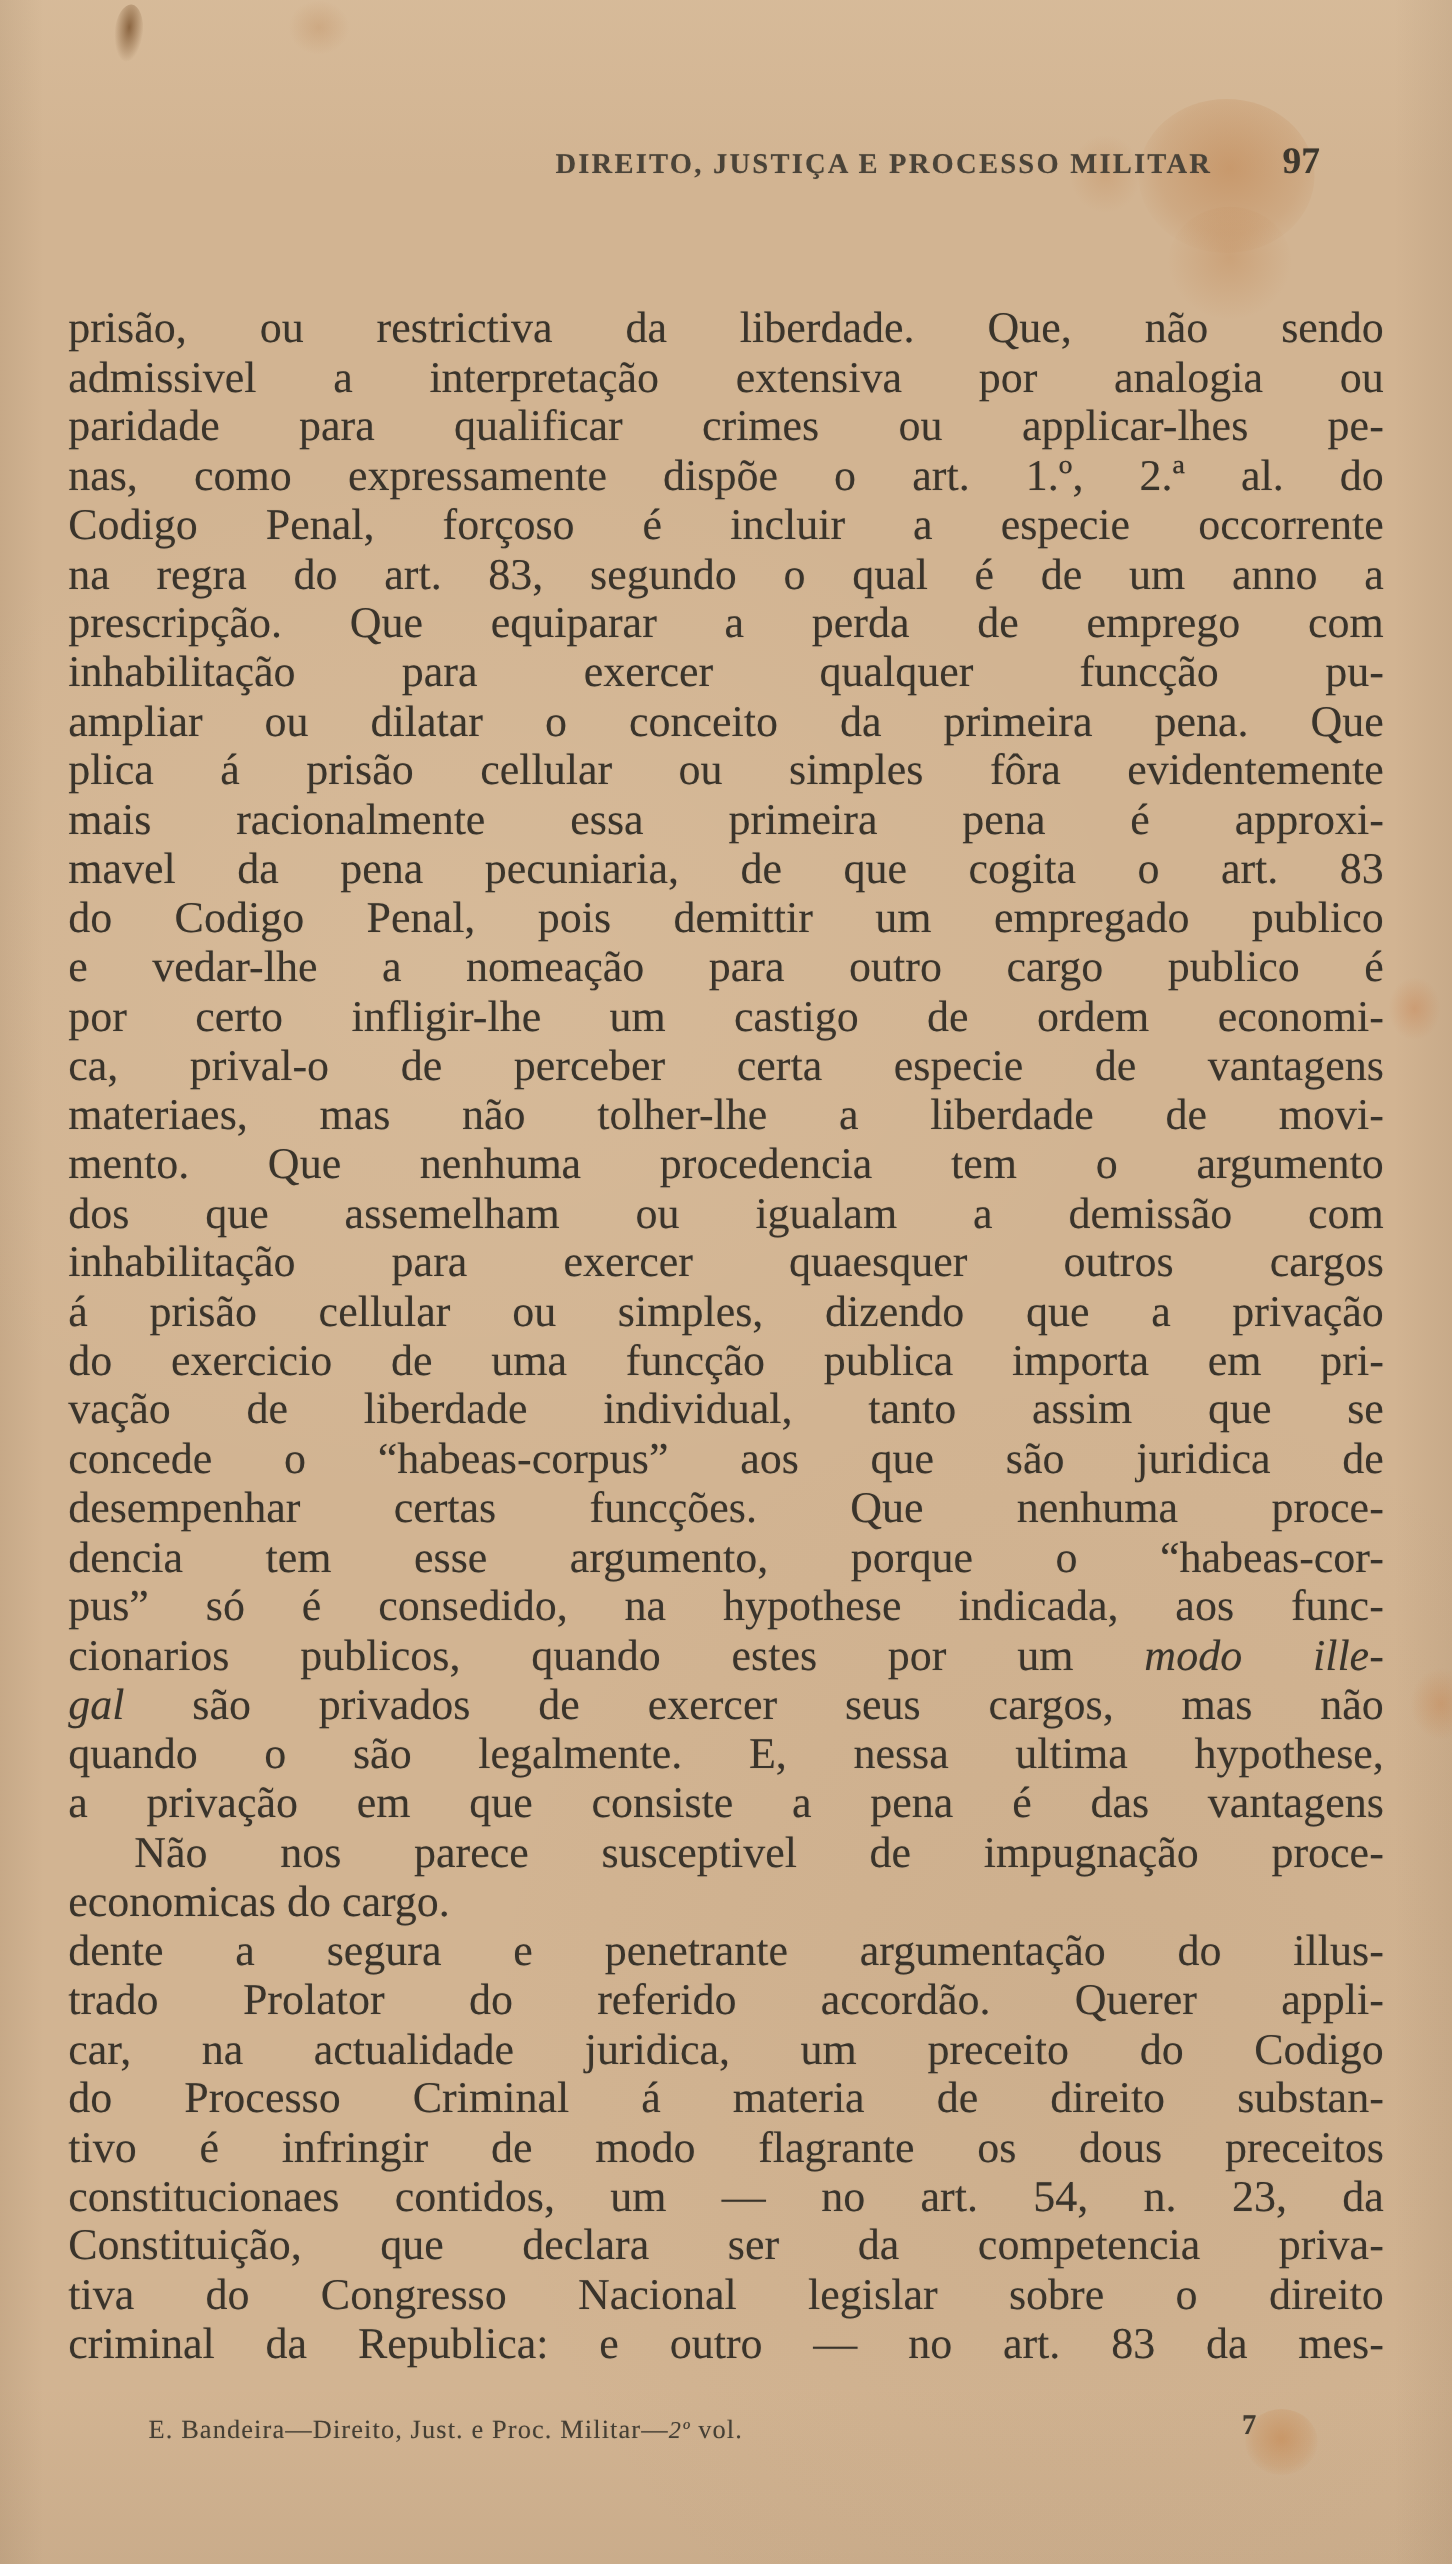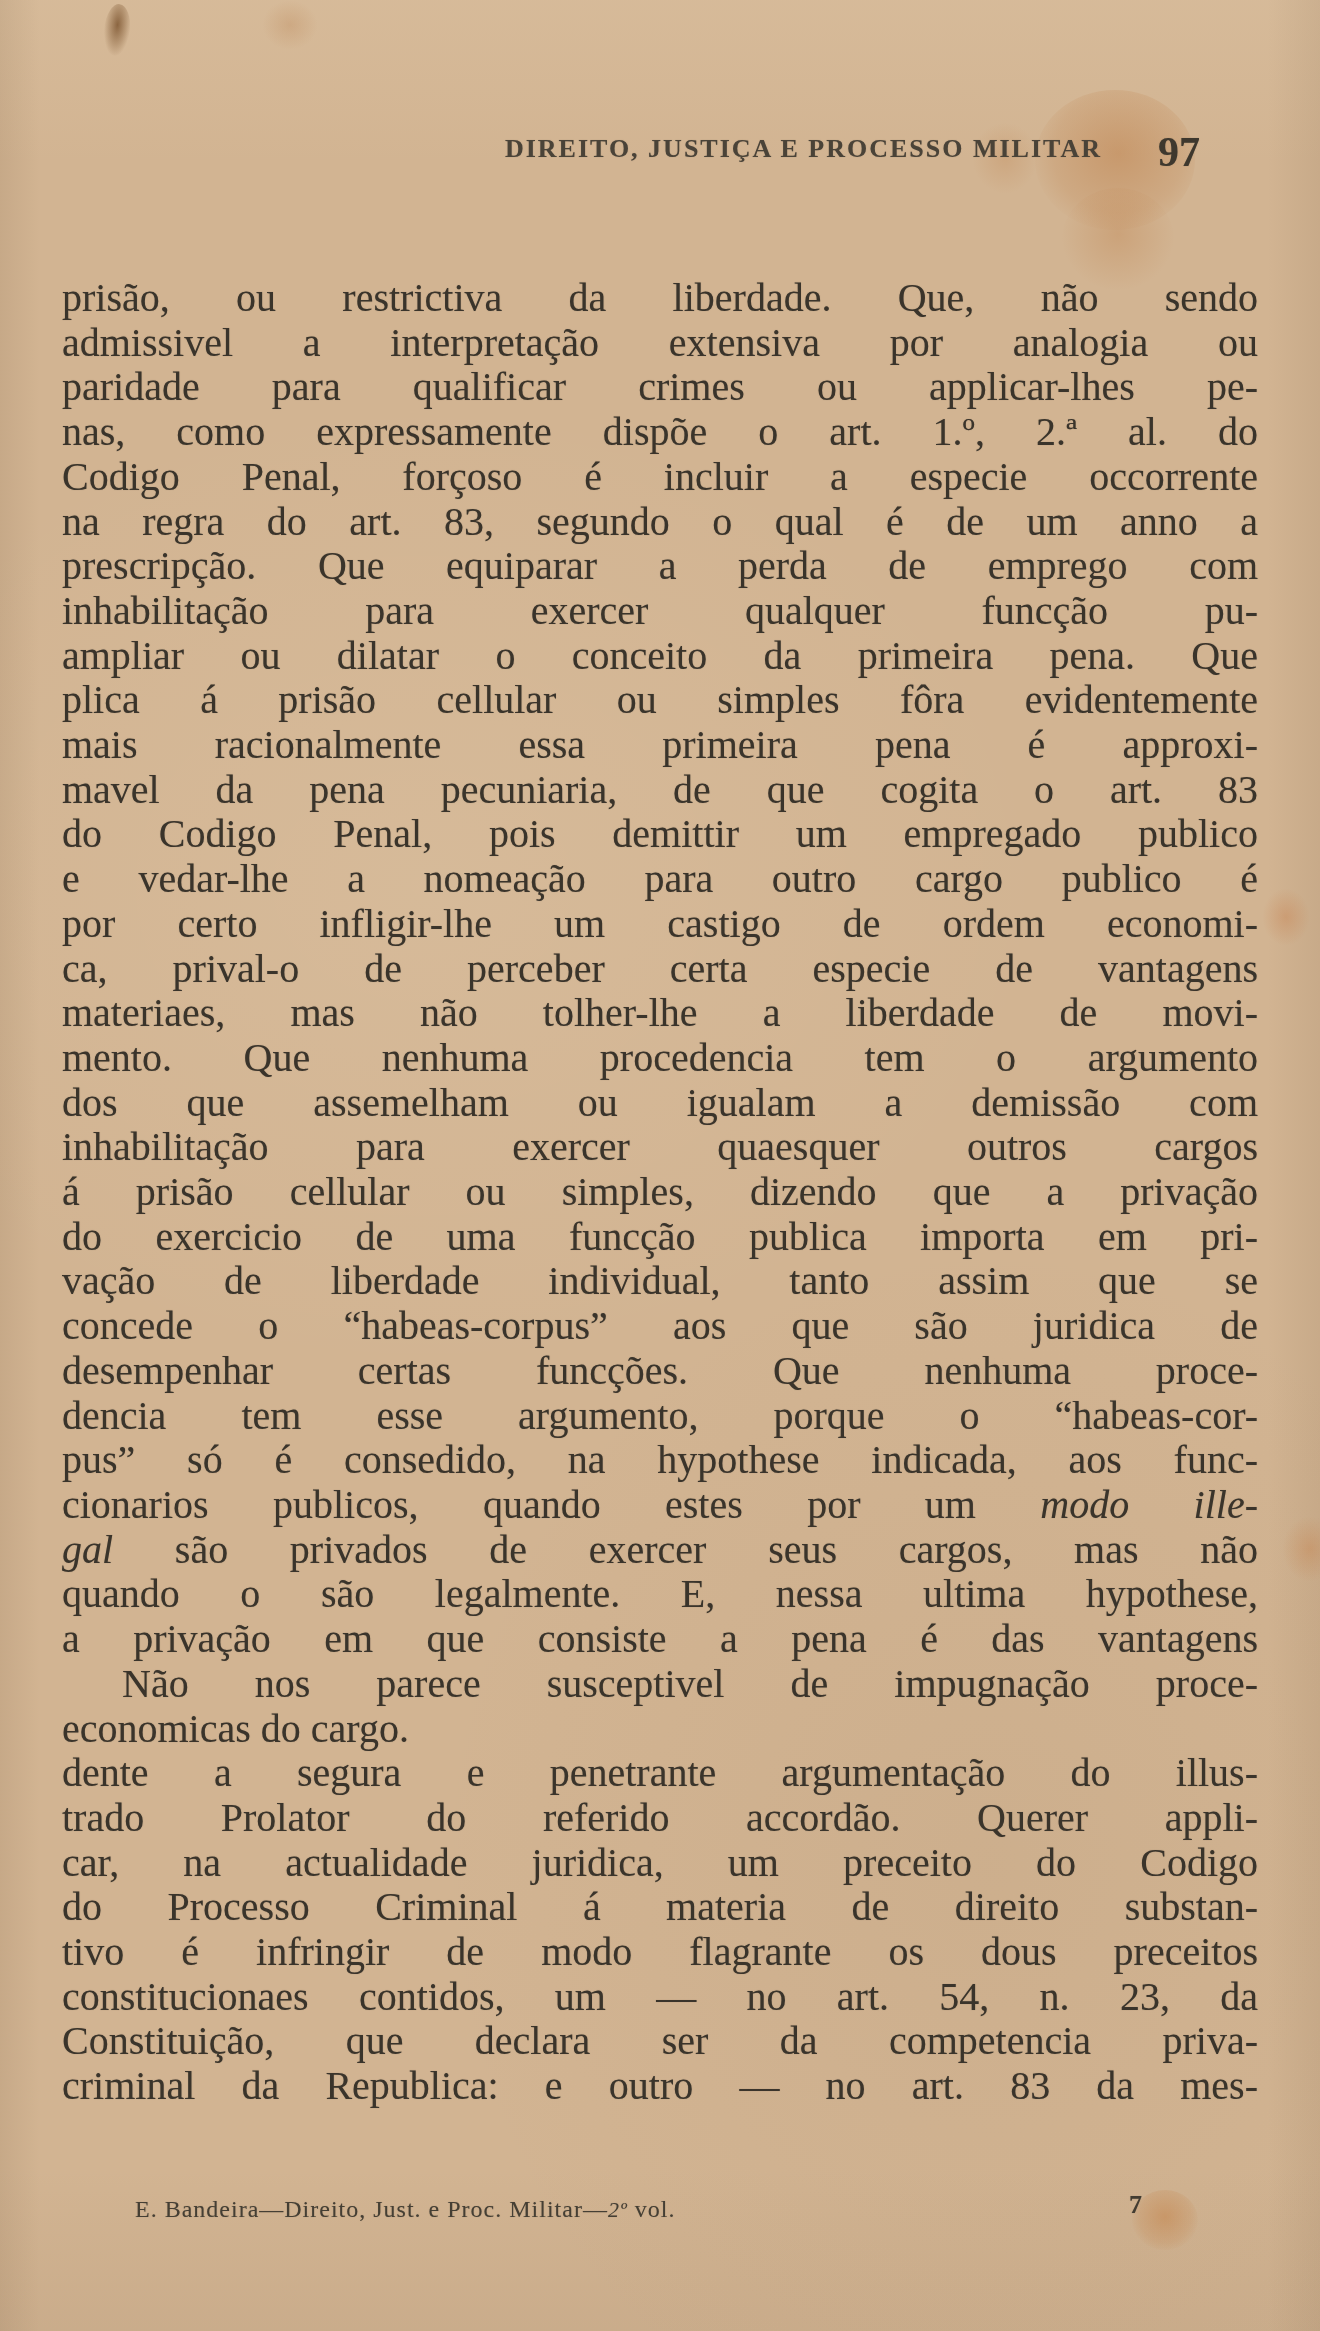--- a/index.html
+++ b/index.html
@@ -27,21 +27,21 @@
     font-weight: bold;
     font-size: 26px;
     letter-spacing: 2px;
     color: #4a4338;
     text-shadow: 0 0 1px rgba(74,67,56,0.35);
     white-space: nowrap;
   }
   .page-number {
     position: absolute; right: 58px; top: 0;
     font-weight: bold;
-    font-size: 42px;
+    font-size: 34px;
     color: #3e382e;
     text-shadow: 0 0 1px rgba(62,56,46,0.35);
   }
 
   
   .body-text {
     position: absolute; top: 276px; left: 62px; width: 1196px;
     font-size: 40px;
     text-shadow: 0 0 1px rgba(58,52,43,0.34);
   }
@@ -157,20 +157,21 @@
       <div class="line"><span>a privação em que consiste a pena é das vantagens</span></div>
       <div class="line indent"><span>Não nos parece susceptivel de impugnação proce-</span></div>
       <div class="line nojust"><span>economicas do cargo.</span></div>
       <div class="line"><span>dente a segura e penetrante argumentação do illus-</span></div>
       <div class="line"><span>trado Prolator do referido accordão. Querer appli-</span></div>
       <div class="line"><span>car, na actualidade juridica, um preceito do Codigo</span></div>
       <div class="line"><span>do Processo Criminal á materia de direito substan-</span></div>
       <div class="line"><span>tivo é infringir de modo flagrante os dous preceitos</span></div>
       <div class="line"><span>constitucionaes contidos, um — no art. 54, n. 23, da</span></div>
       <div class="line"><span>Constituição, que declara ser da competencia priva-</span></div>
+      <div class="line"><span>tiva do Congresso Nacional legislar sobre o direito</span></div>
       <div class="line"><span>criminal da Republica: e outro — no art. 83 da mes-</span></div>
     </main>
 
   <footer class="footer">
     <div class="footer-line"><span>E. Bandeira—Direito, Just. e Proc. Militar—</span><span class="ital">2º</span><span> vol.</span></div>
     <div class="signature-mark">7</div>
   </footer>
 
 </div>
 

